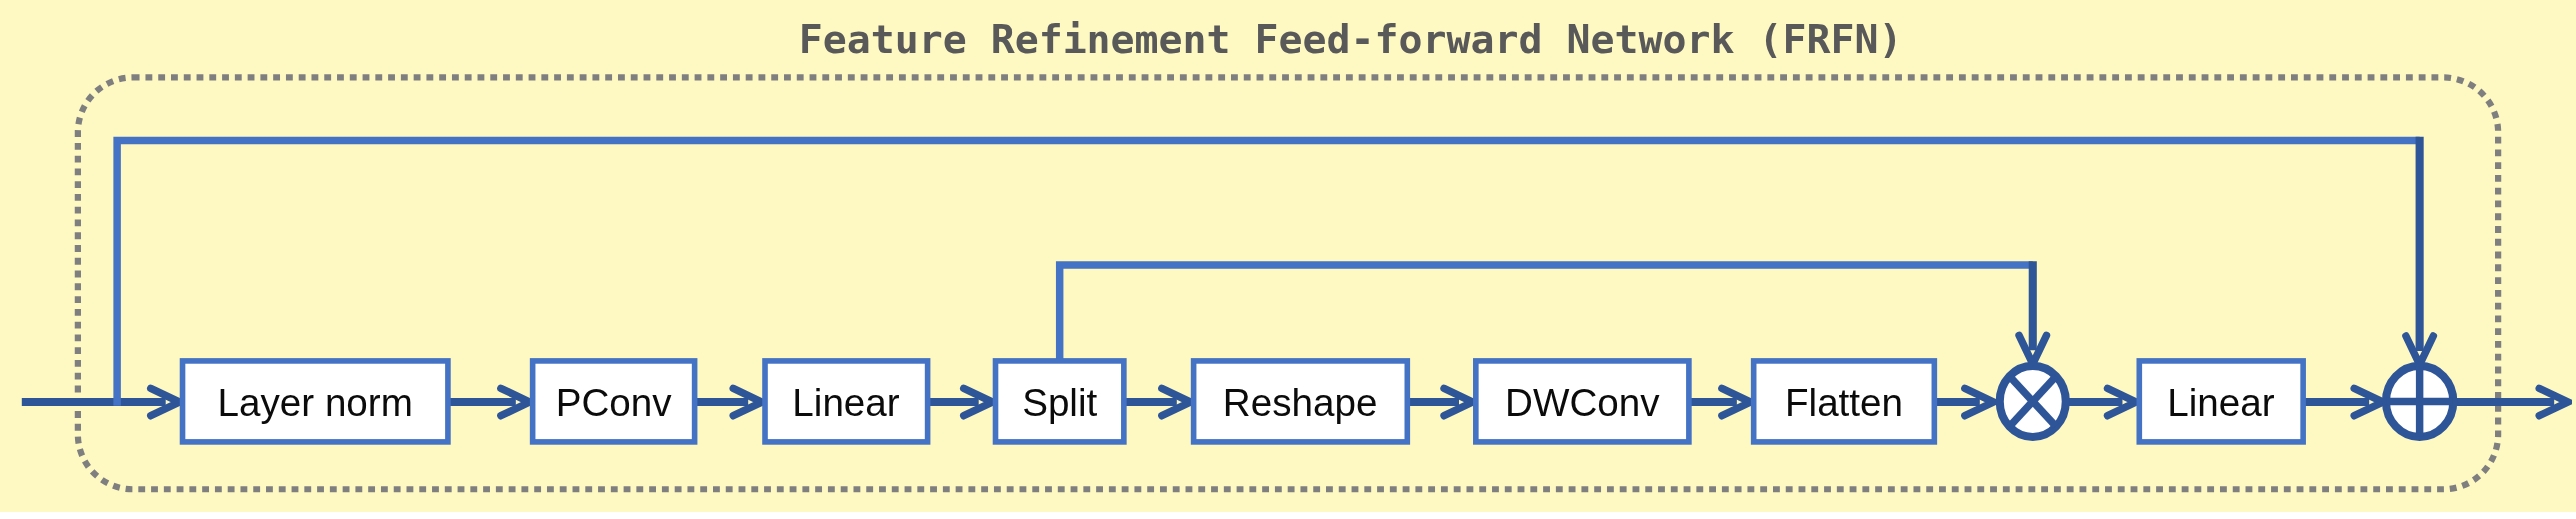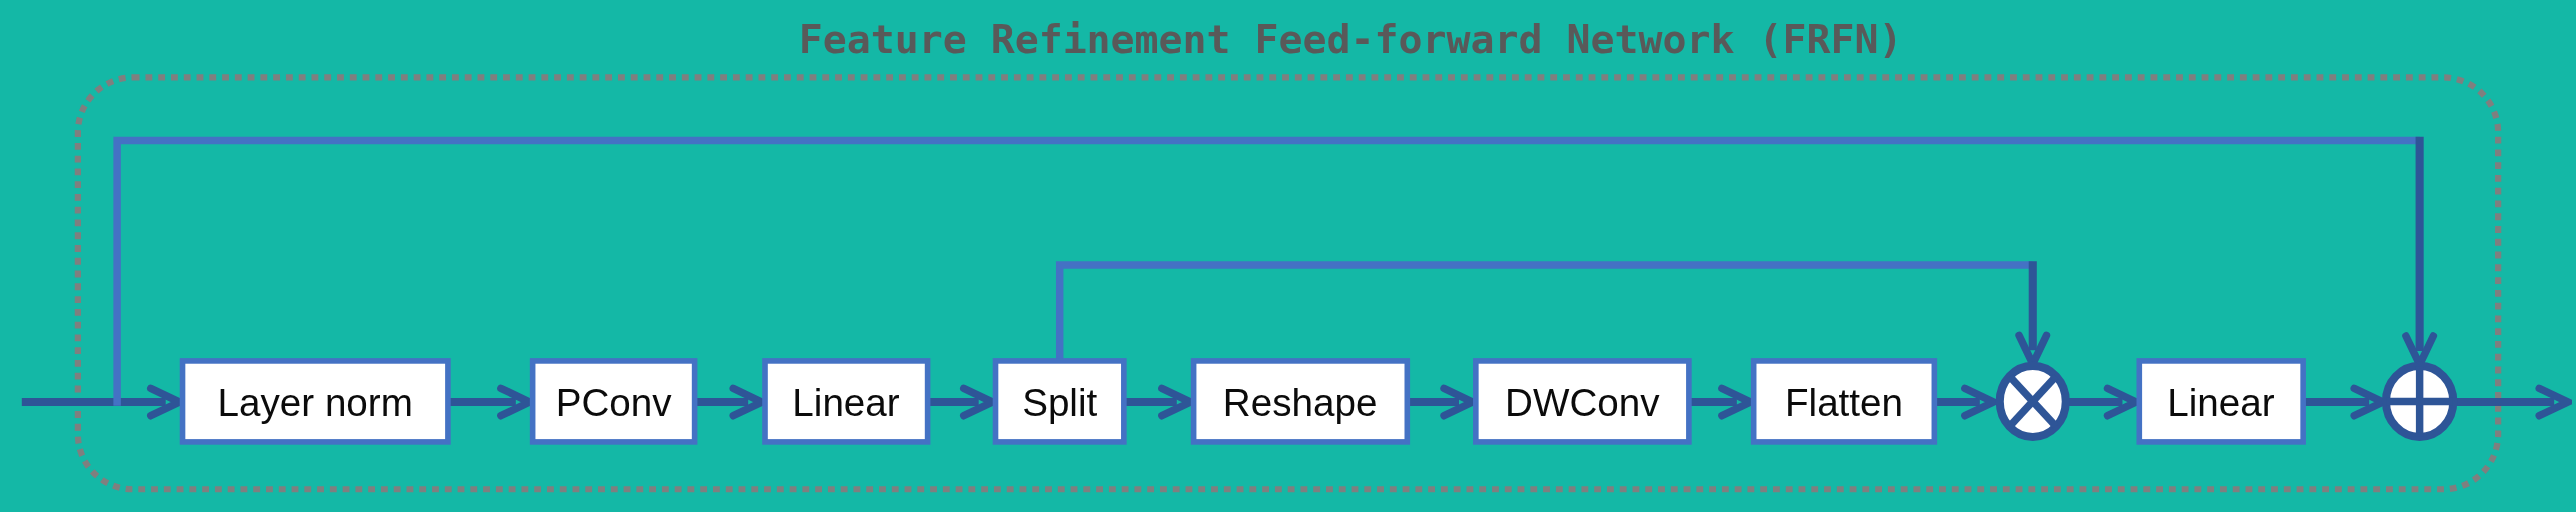--- a/index.html
+++ b/index.html
@@ -4,21 +4,21 @@
 <style>
   html, body {
     margin: 0;
     padding: 0;
     background: #ffffff;
   }
   .stage {
     position: relative;
     width: 2576px;
     height: 512px;
-    background: #14b8a6;
+    background: #fef9c3;
     overflow: hidden;
     text-decoration: underline;
   }
   svg { display: block; }
 
   .frame {
     fill: none;
     stroke: #7f7f7f;
     stroke-width: 10;
     stroke-dasharray: 11 9.5;

